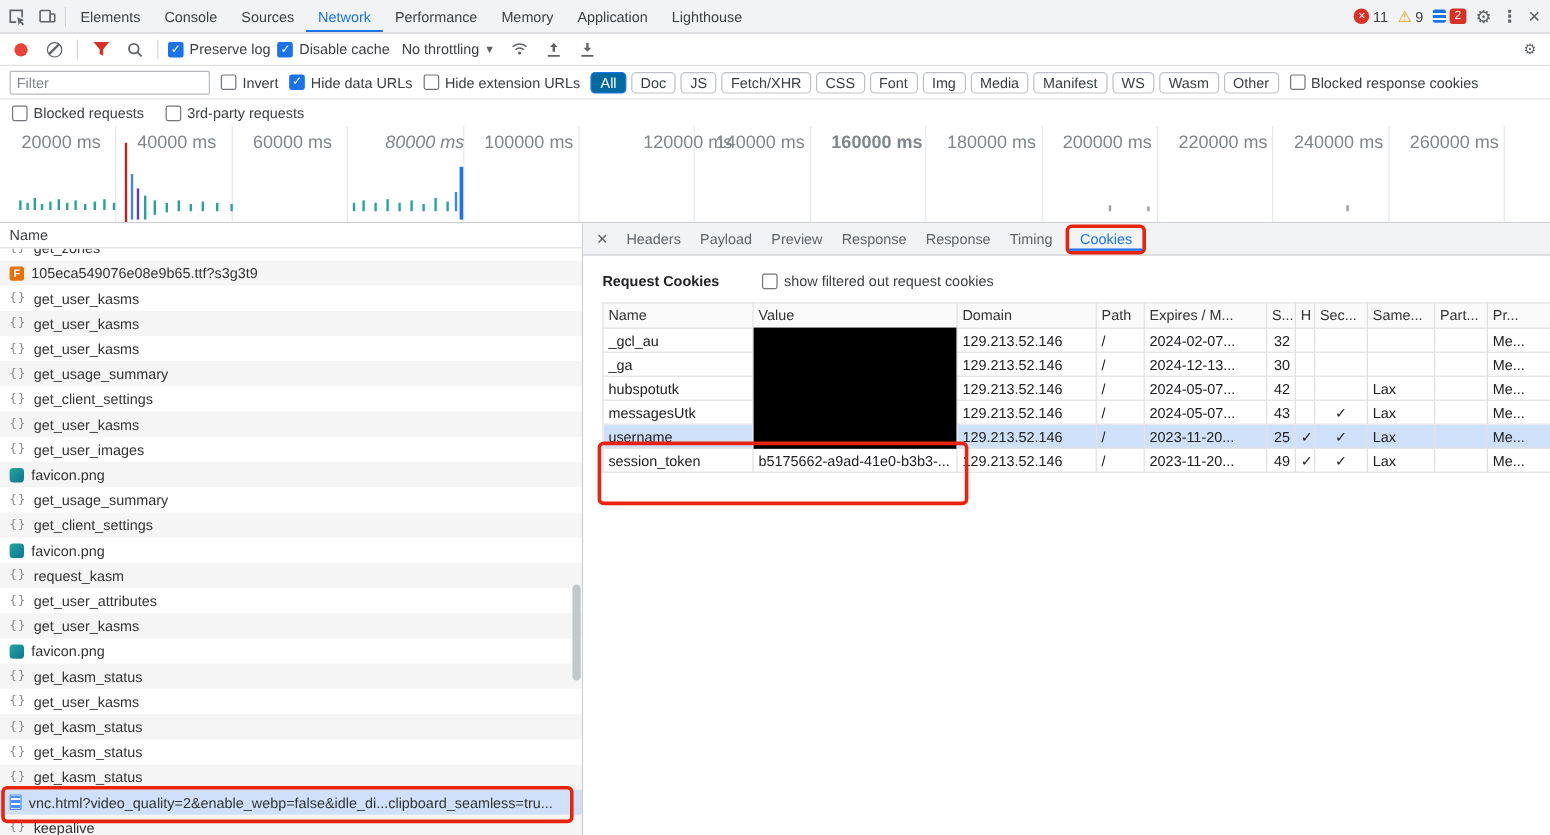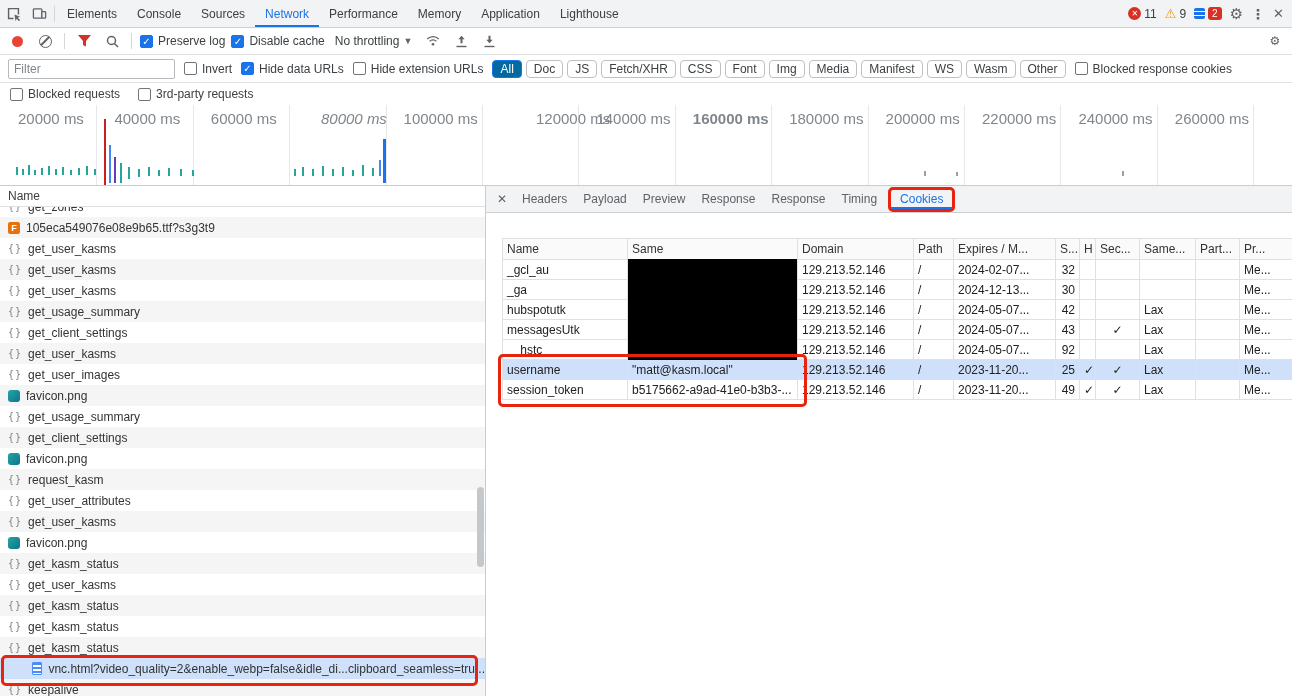--- a/index.html
+++ b/index.html
@@ -48,21 +48,21 @@
   .tl-grid{position:absolute;top:0;bottom:0;width:1px;background:#e6e8ea;}
   .tl-mark{position:absolute;}
   
   .main{position:relative;display:flex;height:510px;}
   .left{position:relative;width:485px;border-right:1px solid #c9cccf;box-sizing:content-box;overflow:hidden;}
   .name-header{height:20px;line-height:20px;padding-left:8px;border-bottom:1px solid #e0e0e0;color:#3c4043;background:#fff;position:relative;z-index:2;}
   .rows{position:absolute;top:21px;left:0;right:0;bottom:0;overflow:hidden;}
   .rows-inner{margin-top:-11px;}
   .req-row{height:21px;display:flex;align-items:center;gap:6px;padding-left:8px;white-space:nowrap;overflow:hidden;color:#333;}
   .req-row:nth-child(even){background:#f5f5f5;}
-  .req-row.selected{background:#cfe1fa;justify-content:flex-end;}
+  .req-row.selected{background:#cfe1fa;}
   .ic{flex:none;display:inline-flex;align-items:center;justify-content:center;}
   .ic-fetch{color:#80868b;font-size:10px;font-family:"DejaVu Sans Mono",monospace;letter-spacing:1px;}
   .ic-font{width:12px;height:12px;border-radius:2px;background:#e8710a;color:#fff;font-size:9px;font-weight:bold;}
   .ic-image{width:12px;height:12px;border-radius:3px;background:linear-gradient(135deg,#23a6a0,#0e7490);}
   .ic-doc{width:10px;height:13px;border:1px solid #4b8df8;border-radius:1px;box-sizing:border-box;
     background:#fff repeating-linear-gradient(to bottom,#4b8df8 0 2px,#fff 2px 4px);}
   .left-scrollbar{position:absolute;right:1px;top:301px;width:7px;height:80px;border-radius:4px;background:#c5c8cb;z-index:3;}
   .anno{position:absolute;border:3px solid #e8240f;border-radius:5px;pointer-events:none;z-index:6;}
   .anno-vnc{top:469px;left:1px;width:471px;height:25px;}
   
@@ -412,39 +412,46 @@
         <div class="dtab">Preview</div>
         <div class="dtab">Response</div>
         <div class="dtab">Response</div>
         <div class="dtab">Timing</div>
         <div class="anno-ring">
           <div class="dtab active">Cookies</div>
         </div>
       </div>
 
       <div class="detail-content">
+        <div class="rc-row">
+          <span class="rc-title">Request Cookies</span>
+          <label class="cb">
+              <span class="cbx"></span>
+              <span>show filtered out request cookies</span>
+            </label>
+        </div>
         <div class="table-wrap">
           <table class="cookies" id="cookie-table">
               <colgroup>
                 <col style="width: 125px;">
                 <col style="width: 170px;">
                 <col style="width: 116px;">
                 <col style="width: 40px;">
                 <col style="width: 102px;">
                 <col style="width: 24px;">
                 <col style="width: 16px;">
                 <col style="width: 44px;">
                 <col style="width: 56px;">
                 <col style="width: 44px;">
                 <col style="width: 53px;">
               </colgroup>
               <thead>
                 <tr>
                   <th>Name</th>
-                  <th>Same</th>
+                  <th>Value</th>
                   <th>Domain</th>
                   <th>Path</th>
                   <th>Expires / M...</th>
                   <th>S...</th>
                   <th>H</th>
                   <th>Sec...</th>
                   <th>Same...</th>
                   <th>Part...</th>
                   <th>Pr...</th>
                 </tr>
@@ -491,33 +498,20 @@
                 </tr>
                 <tr class="cookie-row">
                   <td>messagesUtk</td>
                   <td></td>
                   <td>129.213.52.146</td>
                   <td>/</td>
                   <td>2024-05-07...</td>
                   <td class="num">43</td>
                   <td class="check"></td>
                   <td class="check">✓</td>
-                  <td>Lax</td>
-                  <td></td>
-                  <td>Me...</td>
-                </tr>
-                <tr class="cookie-row">
-                  <td>__hstc</td>
-                  <td></td>
-                  <td>129.213.52.146</td>
-                  <td>/</td>
-                  <td>2024-05-07...</td>
-                  <td class="num">92</td>
-                  <td class="check"></td>
-                  <td class="check"></td>
                   <td>Lax</td>
                   <td></td>
                   <td>Me...</td>
                 </tr>
                 <tr class="cookie-row selected">
                   <td>username</td>
                   <td>"matt@kasm.local"</td>
                   <td>129.213.52.146</td>
                   <td>/</td>
                   <td>2023-11-20...</td>

